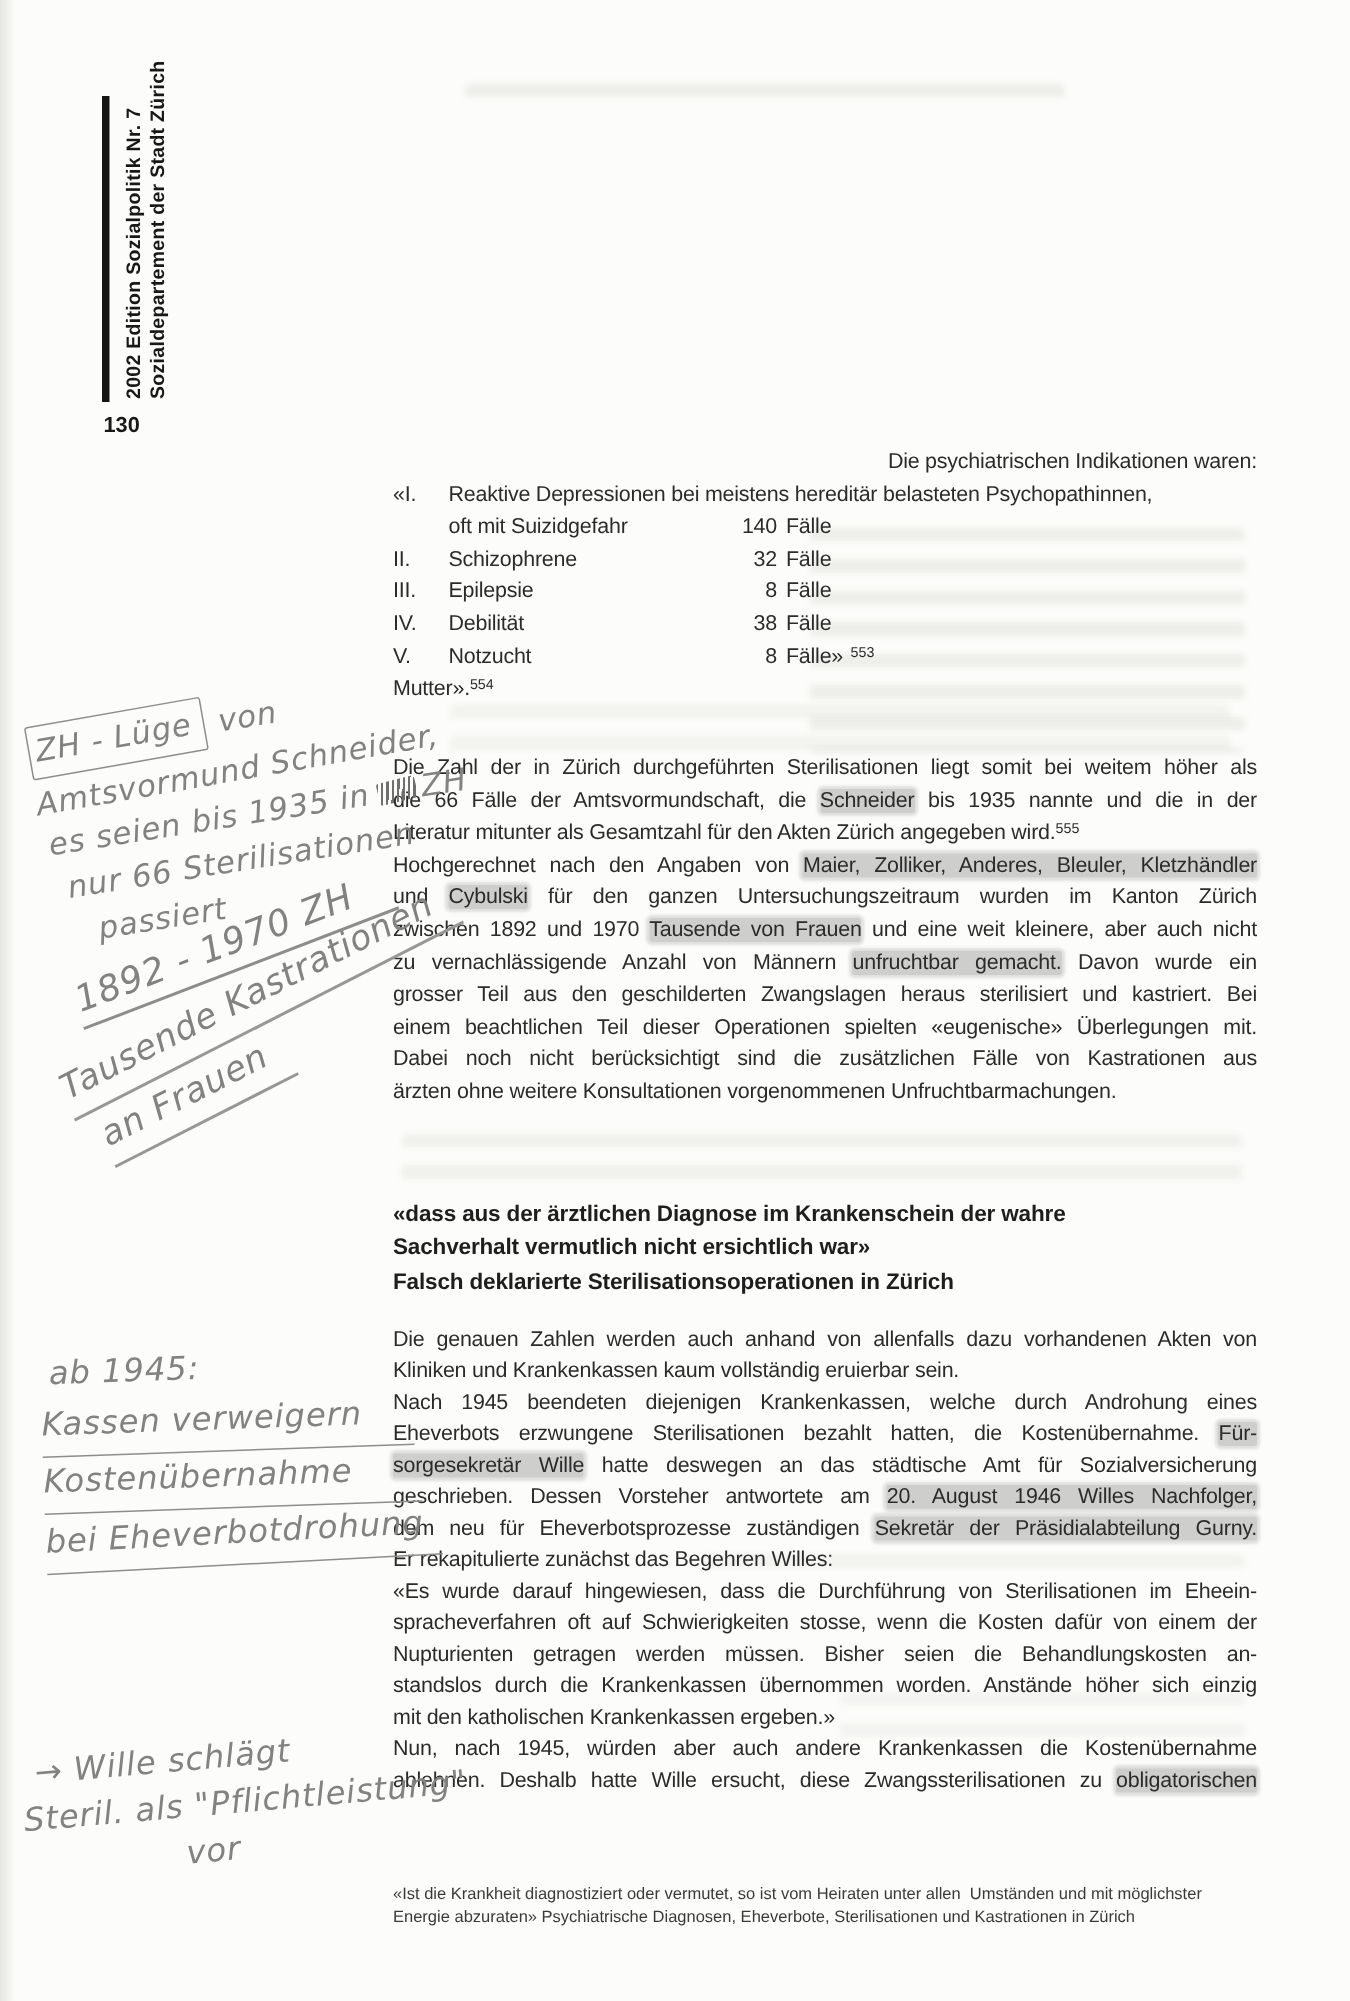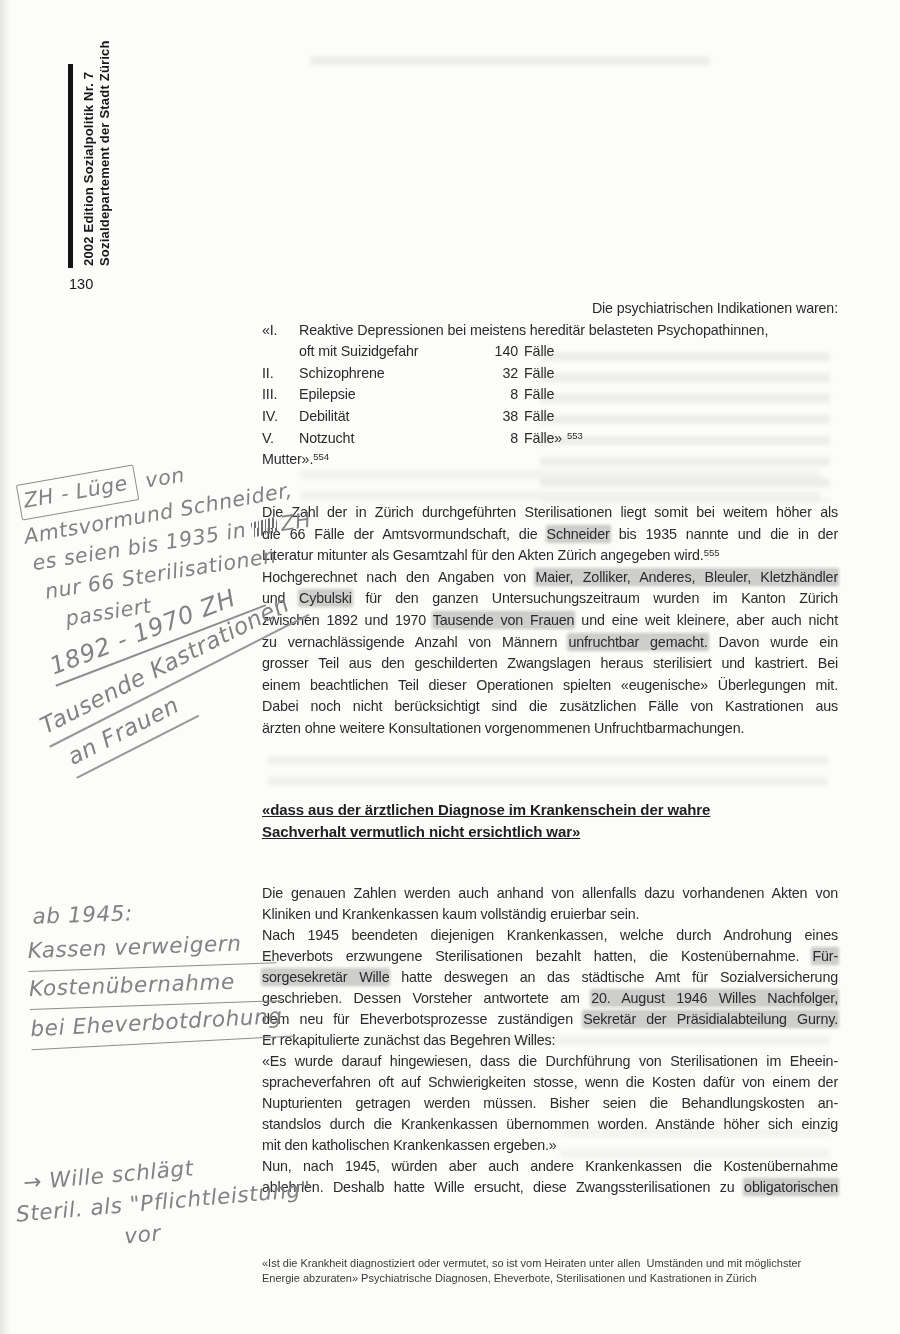--- a/index.html
+++ b/index.html
@@ -4,42 +4,42 @@
 <style>
   html,body{margin:0;padding:0;background:#efefed;}
   #page{position:relative;width:900px;height:1334px;background:#fcfcfa;overflow:hidden;
         font-family:"Liberation Sans",sans-serif;color:#2b2b2b;}
   #scan-edge{position:absolute;left:0;top:0;width:10px;height:1334px;
         background:linear-gradient(90deg,#e4e4e0,rgba(252,252,250,0));}
   
   #side-rule{position:absolute;left:68px;top:64px;width:5px;height:204px;background:#141414;}
   #edition{position:absolute;left:81px;top:266px;transform:rotate(-90deg);transform-origin:0 0;
         font-weight:bold;font-size:13px;line-height:16px;white-space:nowrap;color:#181818;letter-spacing:.2px;}
-  #pagenum{position:absolute;left:69px;top:276px;font-weight:normal;font-size:14.5px;color:#181818;}
+  #pagenum{position:absolute;left:69px;top:276px;font-weight:bold;font-size:14.5px;color:#181818;}
   
   #col{position:absolute;left:262px;top:0;width:576px;font-size:14.3px;letter-spacing:-.15px;}
   .blk{position:absolute;left:0;width:576px;}
   .tl{height:21.6px;white-space:nowrap;text-align:justify;text-align-last:justify;text-justify:inter-word;}
   .tl.rag{text-align-last:left;}
   #b1{top:300px;}
   #p2{top:504px;}
   #p3{top:885px;}
   #p3 .tl{height:21px;}
   .sup{font-size:9.5px;vertical-align:4px;letter-spacing:0;}
   .hl{background:rgba(125,125,125,.36);box-shadow:0 0 2px 2px rgba(125,125,125,.22);
       border-radius:2px;}
   
   .crow{position:relative;height:21.6px;white-space:nowrap;}
   .cmark{display:inline-block;width:37px;}
   .cindent{display:inline-block;width:37px;}
   .cnum{position:absolute;left:168px;width:88px;text-align:right;}
   .cunit{position:absolute;left:262px;}
   .cunit .sup{margin-left:5px;}
   
-  #heading{top:801px;font-weight:bold;font-size:15px;color:#1e1e1e;letter-spacing:-.1px;text-decoration:underline;}
+  #heading{top:801px;font-weight:bold;font-size:15px;color:#1e1e1e;letter-spacing:-.1px;}
   #heading div{height:22.3px;white-space:nowrap;}
   
   #footnote{top:1256px;font-size:11px;line-height:15px;color:#3a3a3a;letter-spacing:0;}
   #footnote div{white-space:pre;}
   
   .ghost{position:absolute;background:repeating-linear-gradient(180deg,rgba(110,110,102,.10) 0 9px,rgba(0,0,0,0) 9px 21px);
          filter:blur(2px);border-radius:4px;pointer-events:none;}
   
   .hw{position:absolute;font-family:"DejaVu Sans",sans-serif;font-style:italic;color:#828282;
       letter-spacing:.6px;white-space:nowrap;}
@@ -108,20 +108,21 @@
           <div class="tl"><span>grosser Teil aus den geschilderten Zwangslagen heraus sterilisiert und kastriert. Bei</span></div>
           <div class="tl"><span>einem beachtlichen Teil dieser Operationen spielten «eugenische» Überlegungen mit.</span></div>
           <div class="tl"><span>Dabei noch nicht berücksichtigt sind die zusätzlichen Fälle von Kastrationen aus</span></div>
           <div class="tl rag"><span>ärzten ohne weitere Konsultationen vorgenommenen Unfruchtbarmachungen.</span></div>
         </div>
     </div>
 
     <div id="heading" class="blk">
       <div>«dass aus der ärztlichen Diagnose im Krankenschein der wahre</div>
       <div>Sachverhalt vermutlich nicht ersichtlich war»</div>
+      <div>Falsch deklarierte Sterilisationsoperationen in Zürich</div>
     </div>
 
     <div id="p3" class="blk">
       <div>
           <div class="tl"><span>Die genauen Zahlen werden auch anhand von allenfalls dazu vorhandenen Akten von</span></div>
           <div class="tl rag"><span>Kliniken und Krankenkassen kaum vollständig eruierbar sein.</span></div>
         </div>
       <div>
           <div class="tl"><span>Nach 1945 beendeten diejenigen Krankenkassen, welche durch Androhung eines</span></div>
           <div class="tl"><span>Eheverbots erzwungene Sterilisationen bezahlt hatten, die Kostenübernahme. </span><span class="hl">Für-</span></div>

